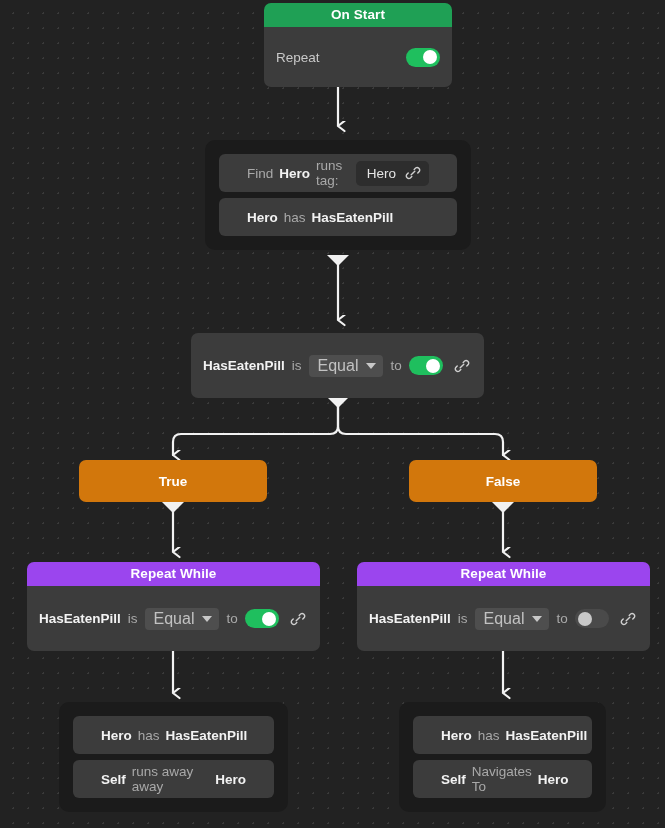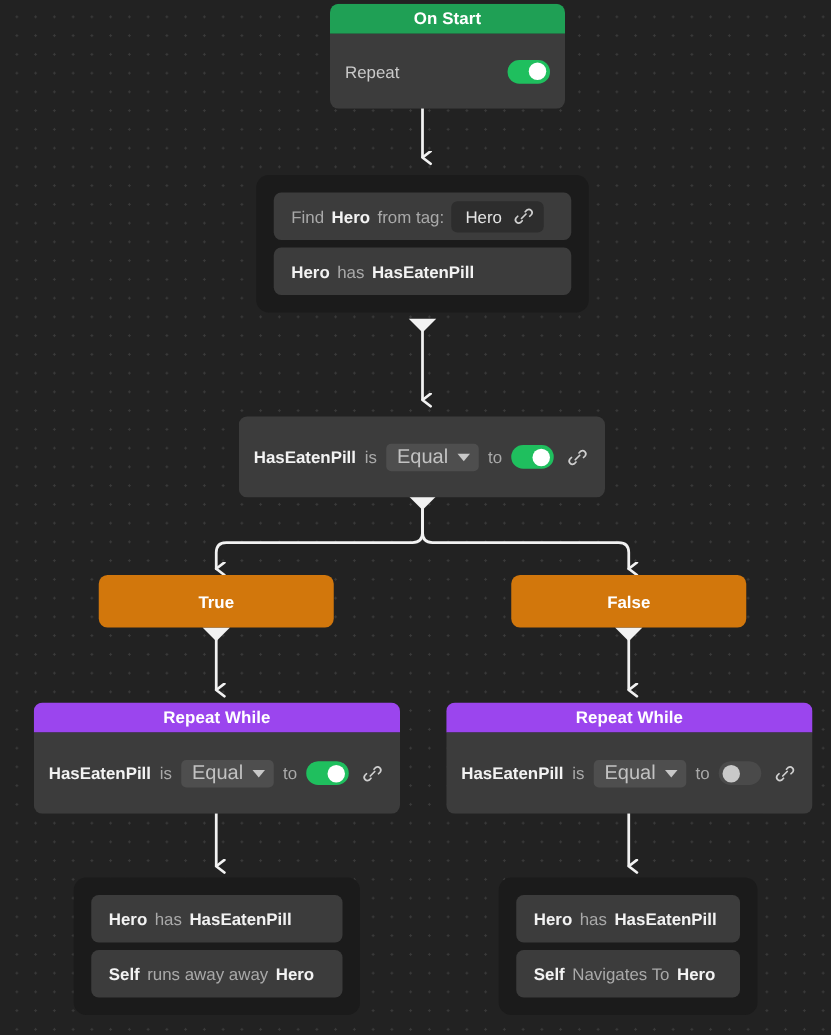--- a/index.html
+++ b/index.html
@@ -89,21 +89,21 @@
     display: flex;
     flex-direction: column;
     gap: 6px;
   }
   .group-row {
     background: #3c3c3c;
     border-radius: 6px;
     height: 38px;
     display: flex;
     align-items: center;
-    padding: 0 14px;
+    padding: 0 28px;
     gap: 6px;
     font-size: 13.5px;
     color: #b9b9b9;
     box-sizing: border-box;
   }
 
   
   .tok-strong {
     color: #f2f2f2;
     font-weight: bold;
@@ -231,21 +231,21 @@
       <span class="toggle on">
         <span class="knob"></span>
       </span>
     </div>
   </div>
 
   <div class="group-node" style="left:205px; top:140px; width:266px;">
     <div class="group-row">
       <span class="tok-weak">Find</span>
       <span class="tok-strong">Hero</span>
-      <span class="tok-weak">from tag:</span>
+      <span class="tok-weak">runs tag:</span>
       <span class="value-field">
         <span>Hero</span>
         <span class="link-icon">
           <svg viewBox="0 0 16 16" width="16" height="16">
             <path d="M6.2,9.8 L9.8,6.2" stroke="#cfcfcf" stroke-width="1.4" stroke-linecap="round" fill="none"></path>
             <path d="M9.2,4.4 L10.6,3 A2.6,2.6 0 0 1 14.2,6.6 L12.8,8" stroke="#cfcfcf" stroke-width="1.4" fill="none" stroke-linecap="round"></path>
             <path d="M6.8,11.6 L5.4,13 A2.6,2.6 0 0 1 1.8,9.4 L3.2,8" stroke="#cfcfcf" stroke-width="1.4" fill="none" stroke-linecap="round"></path>
           </svg>
         </span>
       </span>

